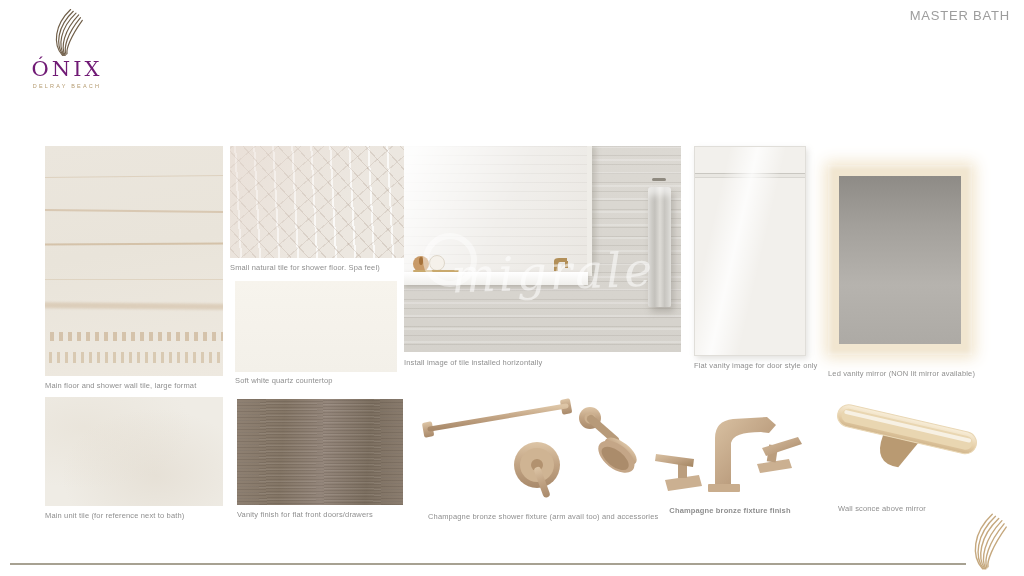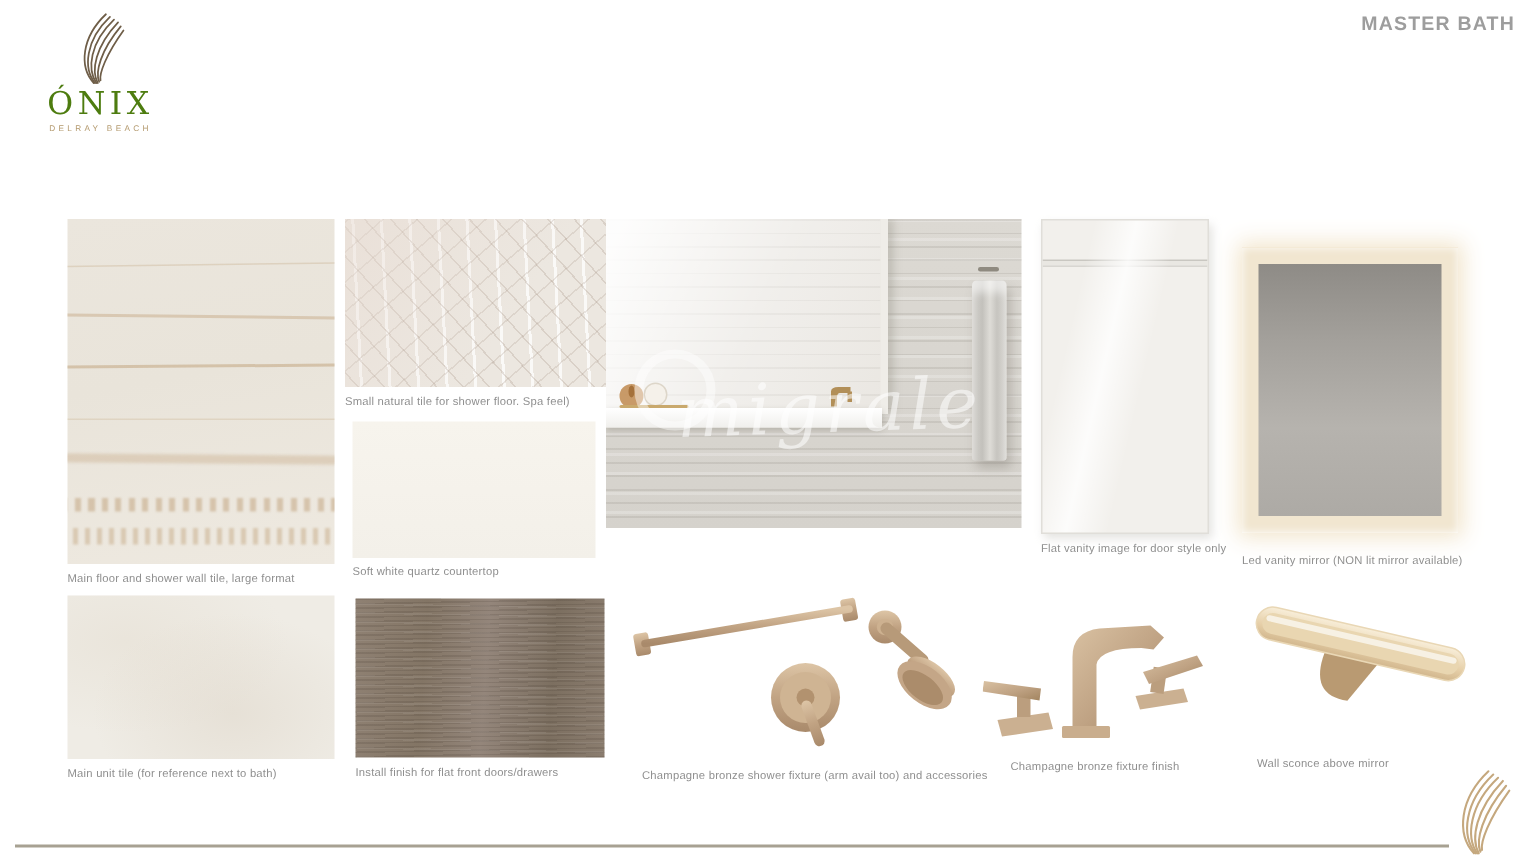--- a/index.html
+++ b/index.html
@@ -5,27 +5,27 @@
   html,body{margin:0;padding:0;}
   body{
     width:1024px;height:576px;position:relative;overflow:hidden;
     background:#ffffff;font-family:"Liberation Sans",sans-serif;
   }
   
   .brand{position:absolute;left:24px;top:6px;width:86px;text-align:center;}
   .brand-swirl{display:block;margin:0 auto;}
   .brand-name{
     font-family:"DejaVu Serif",serif;font-size:21px;letter-spacing:3px;
-    color:#4d7c0f;line-height:1.05;
+    color:#701a75;line-height:1.05;
   }
   .brand-loc{
     font-size:5.5px;letter-spacing:2.2px;color:#b49a6f;margin-top:3px;
   }
   .page-title{
-    position:absolute;right:14px;top:8px;font-size:13px;font-weight:bold;
+    position:absolute;right:14px;top:8px;font-size:13px;font-weight:normal;
     letter-spacing:.8px;color:#9d9d9d;
   }
   
   .cell{position:absolute;margin:0;}
   .art{position:relative;width:100%;overflow:hidden;}
   .cap{
     font-size:7.5px;color:#8f8f8f;letter-spacing:.15px;margin-top:5px;
     white-space:nowrap;line-height:1.2;
   }
   
@@ -176,20 +176,21 @@
       <svg width="24" height="16" viewBox="0 0 24 16">
         <path d="M3 14 L3 4 Q3 1 8 1 L16 1 L16 5 L9 5 Q7 5 7 8 L7 14 Z" fill="#b28f58"></path>
         <rect x="14" y="4" width="3" height="7" fill="#b28f58"></rect>
       </svg>
     </div>
     <div class="scene-hook"></div>
     <div class="scene-towel"></div>
     <div class="wm-ring"></div>
     <div class="wm-text">migrale</div>
   </div>
+  <figcaption class="cap" style="margin-top:6px;">Install image of tile installed horizontally</figcaption>
 </figure>
 
 <figure class="cell" style="left:694px;top:146px;width:112px;">
   <div class="art door" style="height:210px;box-sizing:border-box;">
     <div class="door-drawer"></div>
     <div class="door-gap"></div>
     <div class="door-sheen"></div>
   </div>
   <figcaption class="cap">Flat vanity image for door style only</figcaption>
 </figure>
@@ -201,21 +202,21 @@
   <figcaption class="cap" style="margin-top:14px;">Led vanity mirror (NON lit mirror available)</figcaption>
 </figure>
 
 <figure class="cell" style="left:45px;top:397px;width:178px;">
   <div class="art tile-plain" style="height:109px;"></div>
   <figcaption class="cap">Main unit tile (for reference next to bath)</figcaption>
 </figure>
 
 <figure class="cell" style="left:237px;top:399px;width:166px;">
   <div class="art tile-wood" style="height:106px;"></div>
-  <figcaption class="cap">Install finish for flat front doors/drawers</figcaption>
+  <figcaption class="cap">Vanity finish for flat front doors/drawers</figcaption>
 </figure>
 
 <figure class="cell" style="left:420px;top:393px;width:220px;">
   <div class="art fixture" style="height:112px;">
     <svg width="220" height="112" viewBox="0 0 220 112">
       <defs>
         <linearGradient id="ch" x1="0" y1="0" x2="0" y2="1">
           <stop offset="0" stop-color="#ddc5a6"></stop>
             <stop offset=".5" stop-color="#c1a383"></stop>
             <stop offset="1" stop-color="#a98a6b"></stop>
@@ -260,21 +261,21 @@
 
       <polygon points="102,66 134,61 137,70 105,75" fill="#cbb091"></polygon>
       <rect x="113" y="47" width="9" height="17" fill="#bb9e7e" transform="rotate(8 117 55)"></rect>
       <polygon points="107,50 143,39 147,46 111,58" fill="url(#ch2)"></polygon>
 
       <polygon points="10,82 44,77 47,88 13,93" fill="#cbb091"></polygon>
       <rect x="23" y="62" width="9" height="18" fill="#bb9e7e"></rect>
       <polygon points="1,56 39,61 38,69 0,63" fill="url(#ch2)"></polygon>
     </svg>
   </div>
-  <figcaption class="cap cap-center" style="margin-top:8px;">Champagne bronze fixture finish</figcaption>
+  <figcaption class="cap cap-center" style="margin-top:8px;font-weight:bold;">Champagne bronze fixture finish</figcaption>
 </figure>
 
 <figure class="cell" style="left:833px;top:388px;width:145px;">
   <div class="art fixture" style="height:108px;">
     <svg width="145" height="108" viewBox="0 0 145 108">
       <defs>
         <linearGradient id="chBar" x1="0" y1="0" x2="0" y2="1">
           <stop offset="0" stop-color="#f8eed9"></stop>
             <stop offset=".6" stop-color="#e6cfa8"></stop>
             <stop offset="1" stop-color="#d2b78e"></stop>

